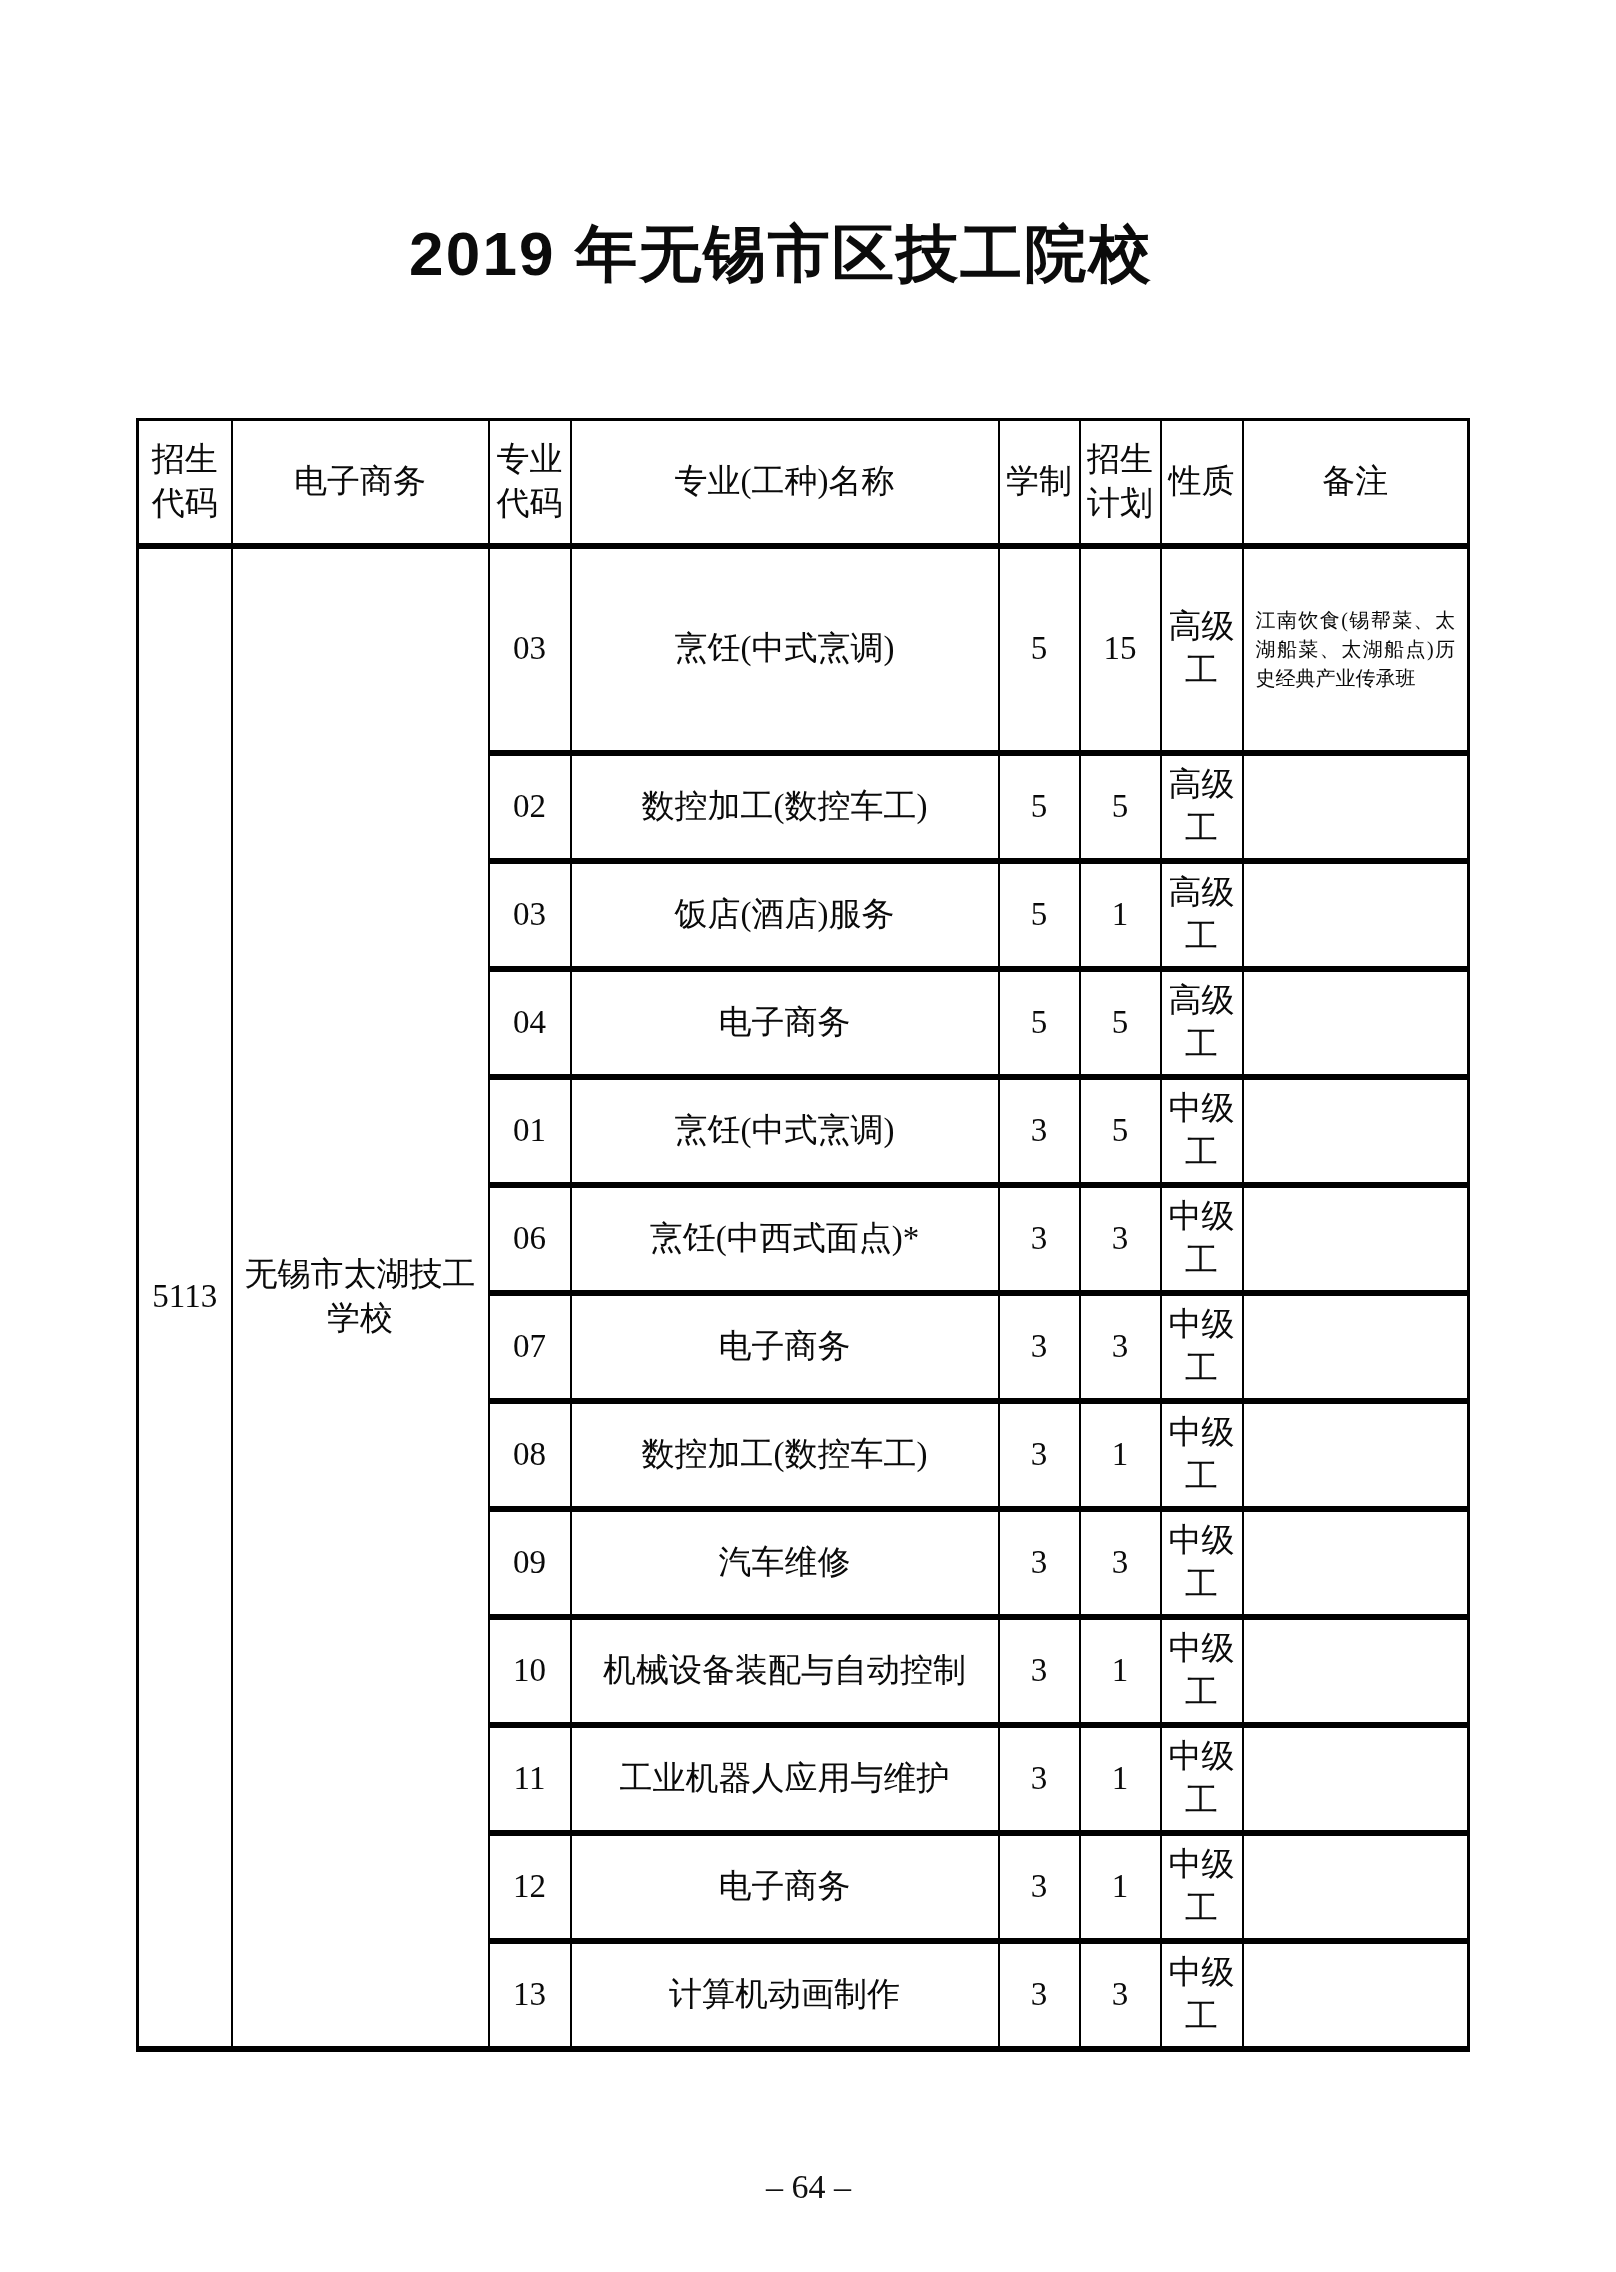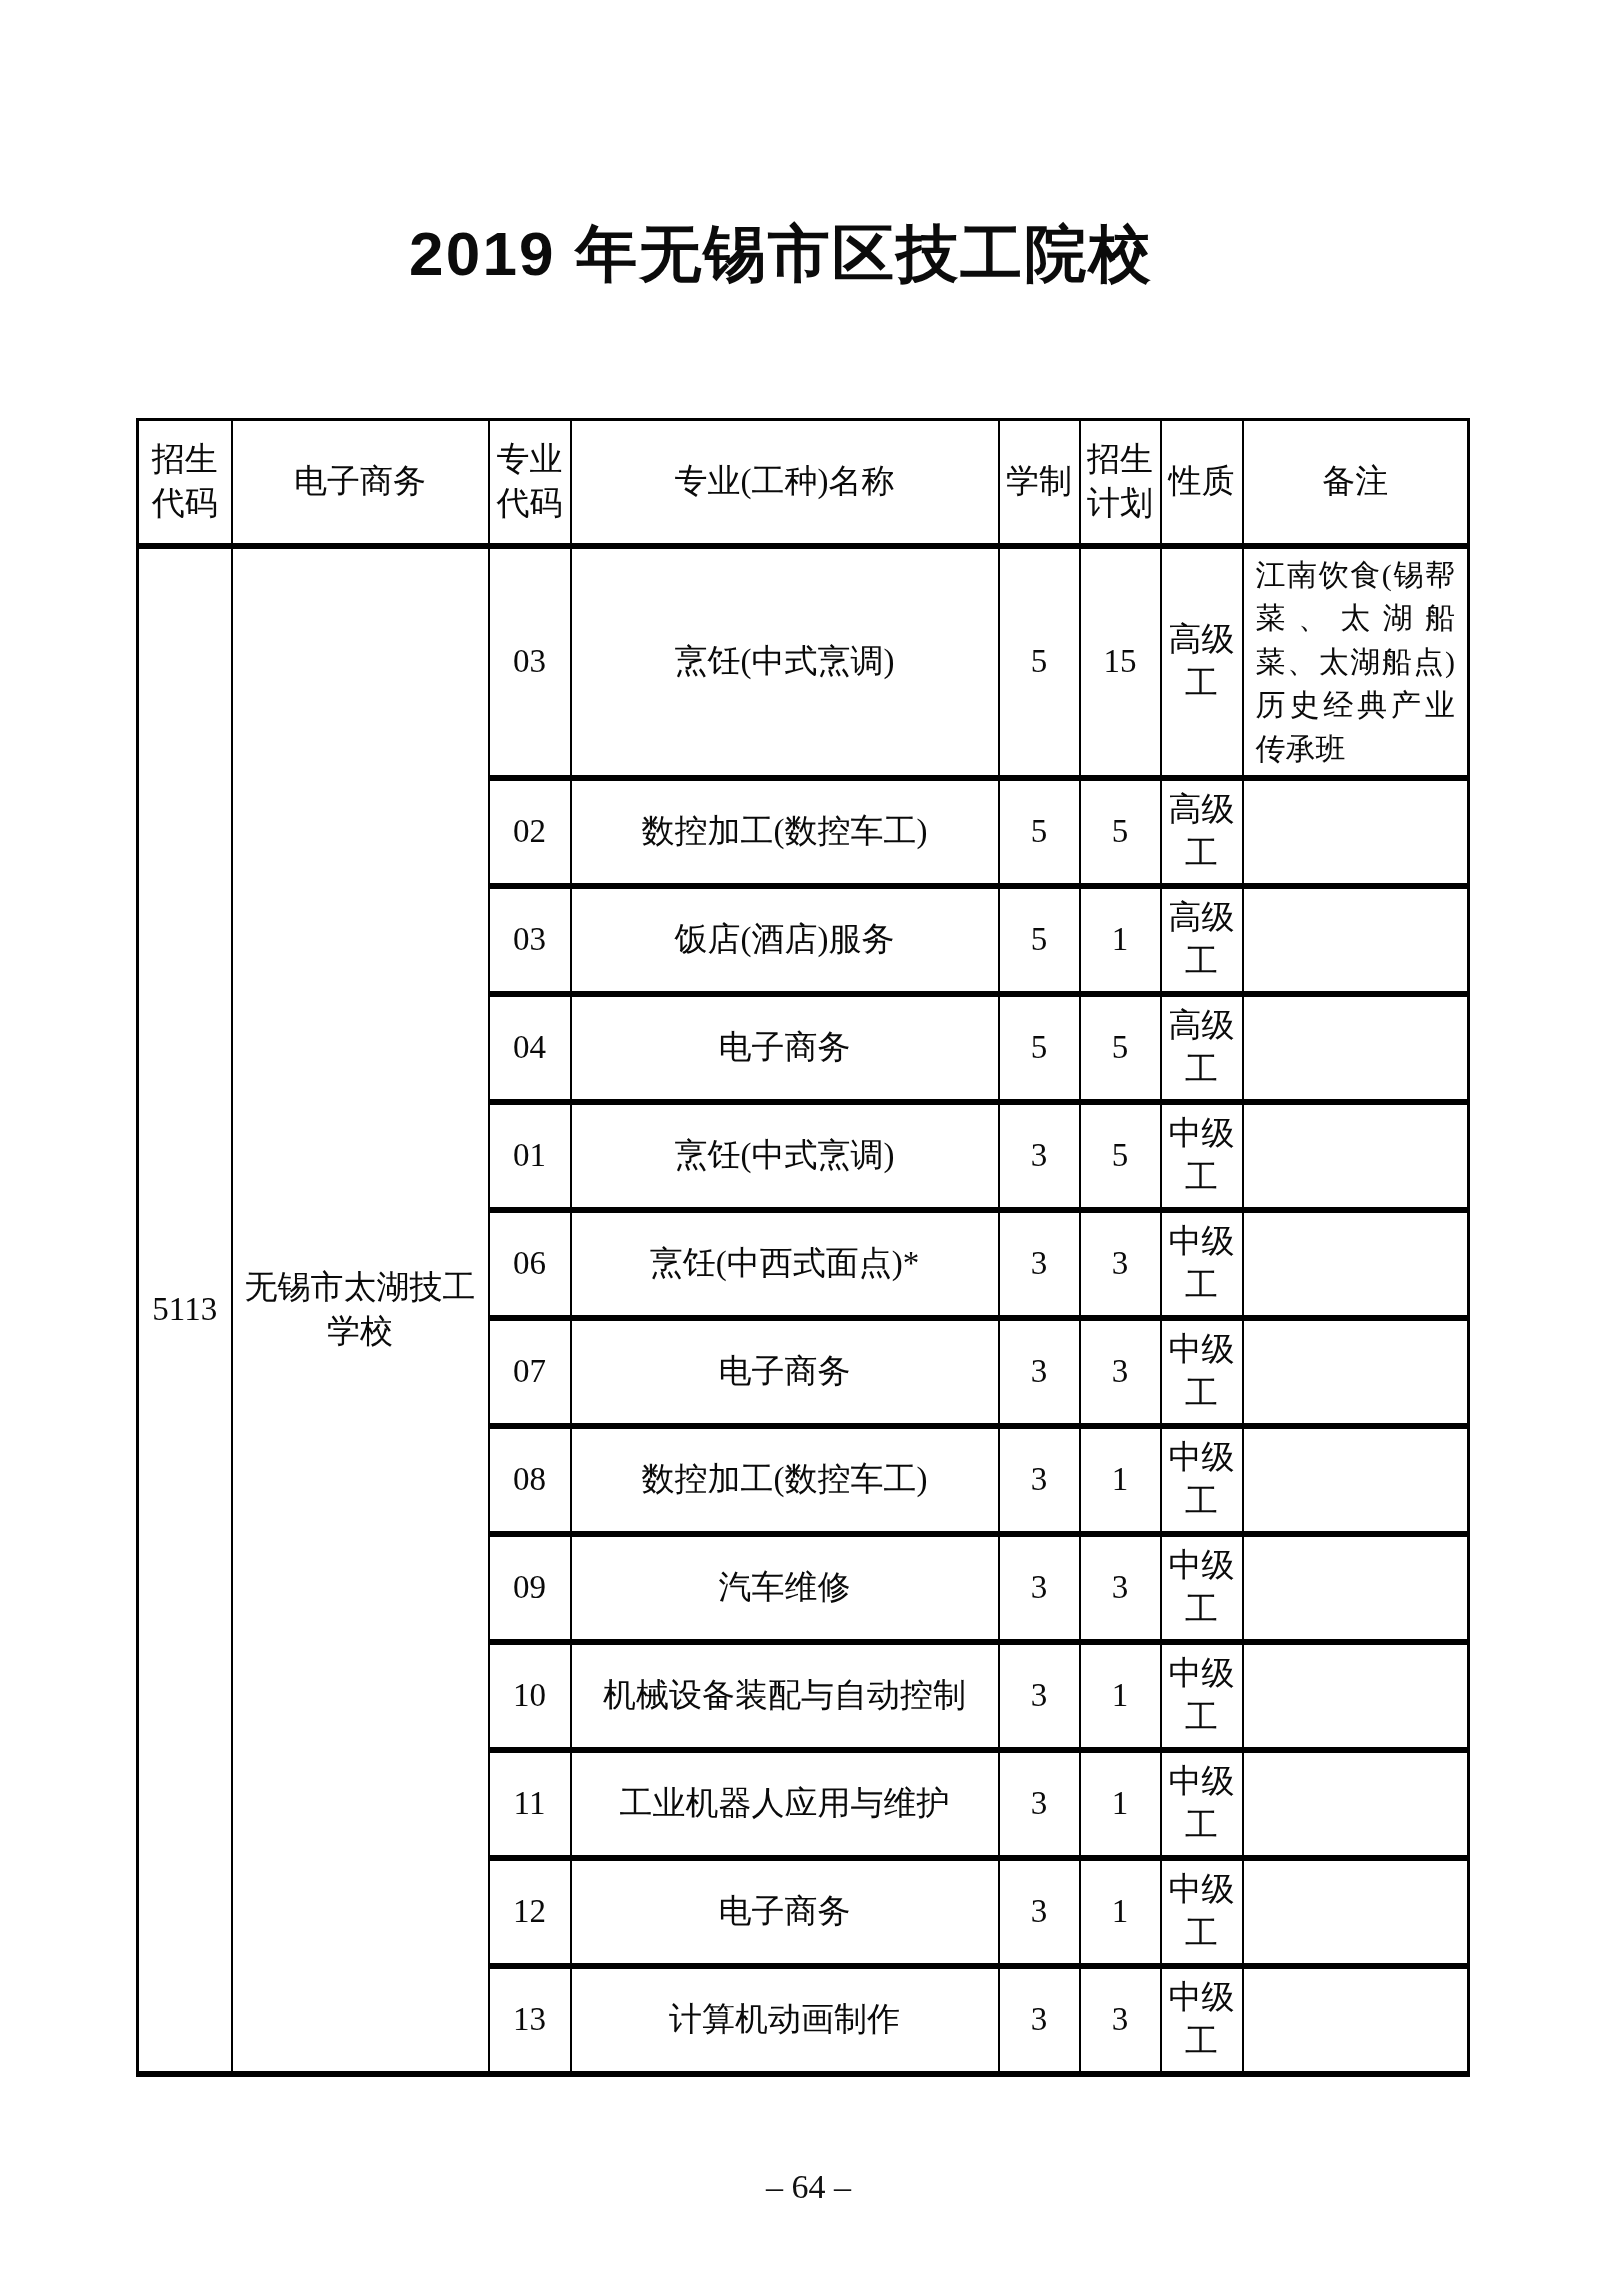--- a/index.html
+++ b/index.html
@@ -61,21 +61,21 @@
   .plan-table tbody tr { height: 108px; }
   .plan-table tbody tr.row-first { height: 207px; }
   .plan-table tbody td { border-top: 6px solid #000; }
   .plan-table td.school-code-cell,
   .plan-table td.school-name-cell {
     border-top: 6px solid #000;
   }
   .plan-table td.school-name-cell { padding: 3px 10.4px; }
   .plan-table td.nature-cell { padding: 3px 3px; }
   .plan-table td.remark-cell {
-    font-size: 30px;
+    font-size: 20px;
     text-align: justify;
     padding: 4.4px 12px;
     line-height: 1.45;
   }
 
   
   .page-footer {
     position: absolute;
     top: 2125px;
     left: 0;

